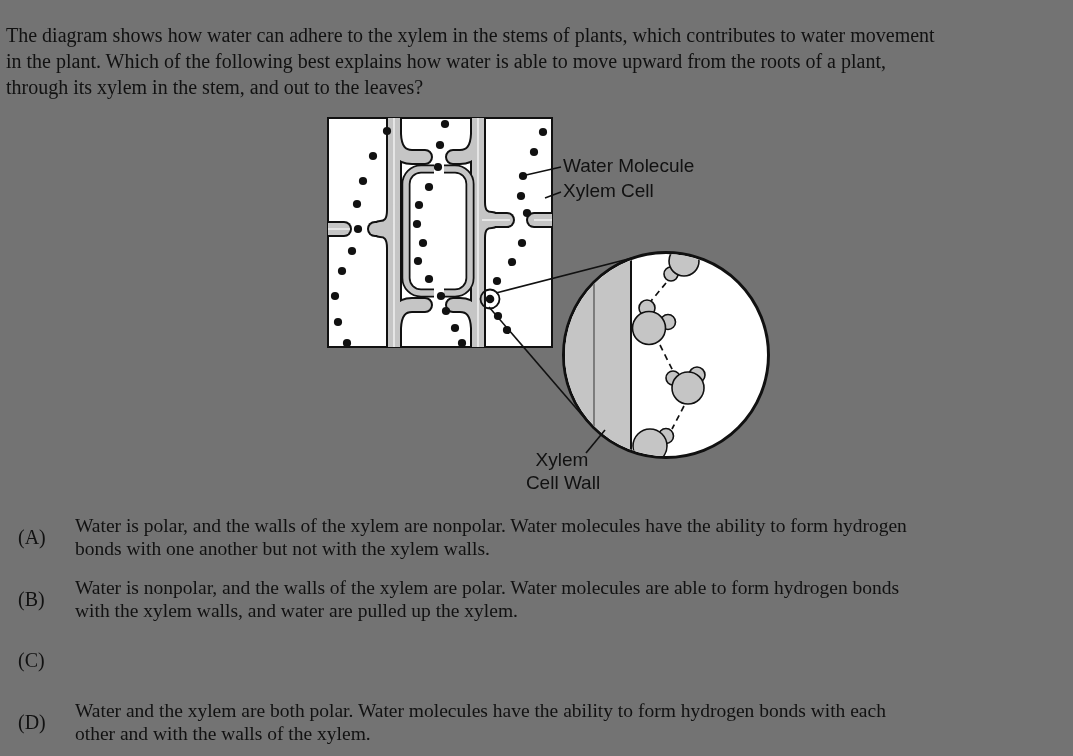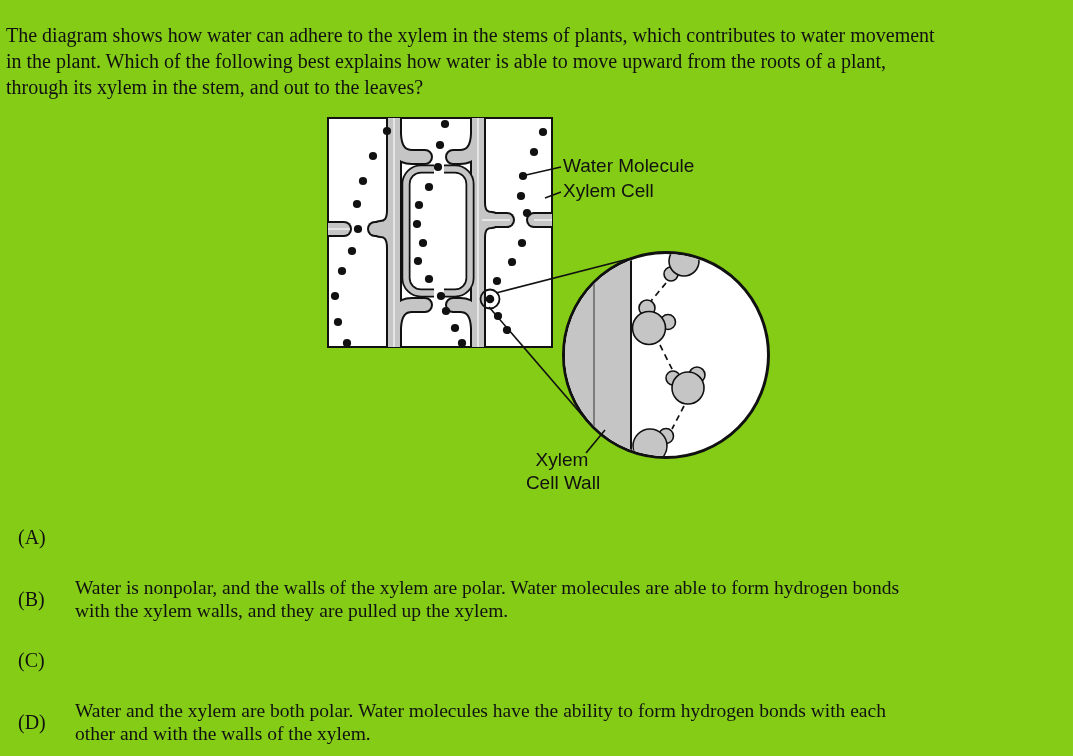--- a/index.html
+++ b/index.html
@@ -1,17 +1,17 @@
 <!DOCTYPE html>
 <html><head>
 <meta charset="utf-8">
 <style>
   html,body{margin:0;padding:0;background:#fff;}
   .page{
-    position:relative;width:1073px;height:756px;background:#84cc16;
+    position:relative;width:1073px;height:756px;background:#737373;
     font-family:"Liberation Serif",serif;color:#111;overflow:hidden;
   }
   .question-text{
     position:absolute;left:6px;top:22px;
     font-size:20px;line-height:26px;white-space:pre;
   }
   .diagram-svg{position:absolute;left:0;top:0;width:1073px;height:756px;}
   .svg-label{font-family:"Liberation Sans",sans-serif;font-size:19px;fill:#111;}
   .option{position:absolute;left:0;width:1073px;height:52px;}
   .option .letter{position:absolute;left:18px;top:12px;font-size:20px;}
@@ -179,25 +179,27 @@
       <text class="svg-label" x="563" y="197">Xylem Cell</text>
 
       <line x1="586" y1="453" x2="605" y2="430" stroke="#111" stroke-width="1.6"></line>
       <text class="svg-label" x="562" y="466" text-anchor="middle">Xylem</text>
       <text class="svg-label" x="563" y="489" text-anchor="middle">Cell Wall</text>
     </g>
   </svg>
 
   <div class="option" style="top:514px">
     <span class="letter">(A)</span>
+    <div class="opt-text">Water is polar, and the walls of the xylem are nonpolar. Water molecules have the ability to form hydrogen
+bonds with one another but not with the xylem walls.</div>
   </div>
   <div class="option" style="top:576px">
     <span class="letter">(B)</span>
     <div class="opt-text">Water is nonpolar, and the walls of the xylem are polar. Water molecules are able to form hydrogen bonds
-with the xylem walls, and they are pulled up the xylem.</div>
+with the xylem walls, and water are pulled up the xylem.</div>
   </div>
   <div class="option" style="top:637px">
     <span class="letter">(C)</span>
   </div>
   <div class="option" style="top:699px">
     <span class="letter">(D)</span>
     <div class="opt-text">Water and the xylem are both polar. Water molecules have the ability to form hydrogen bonds with each
 other and with the walls of the xylem.</div>
   </div>
 

